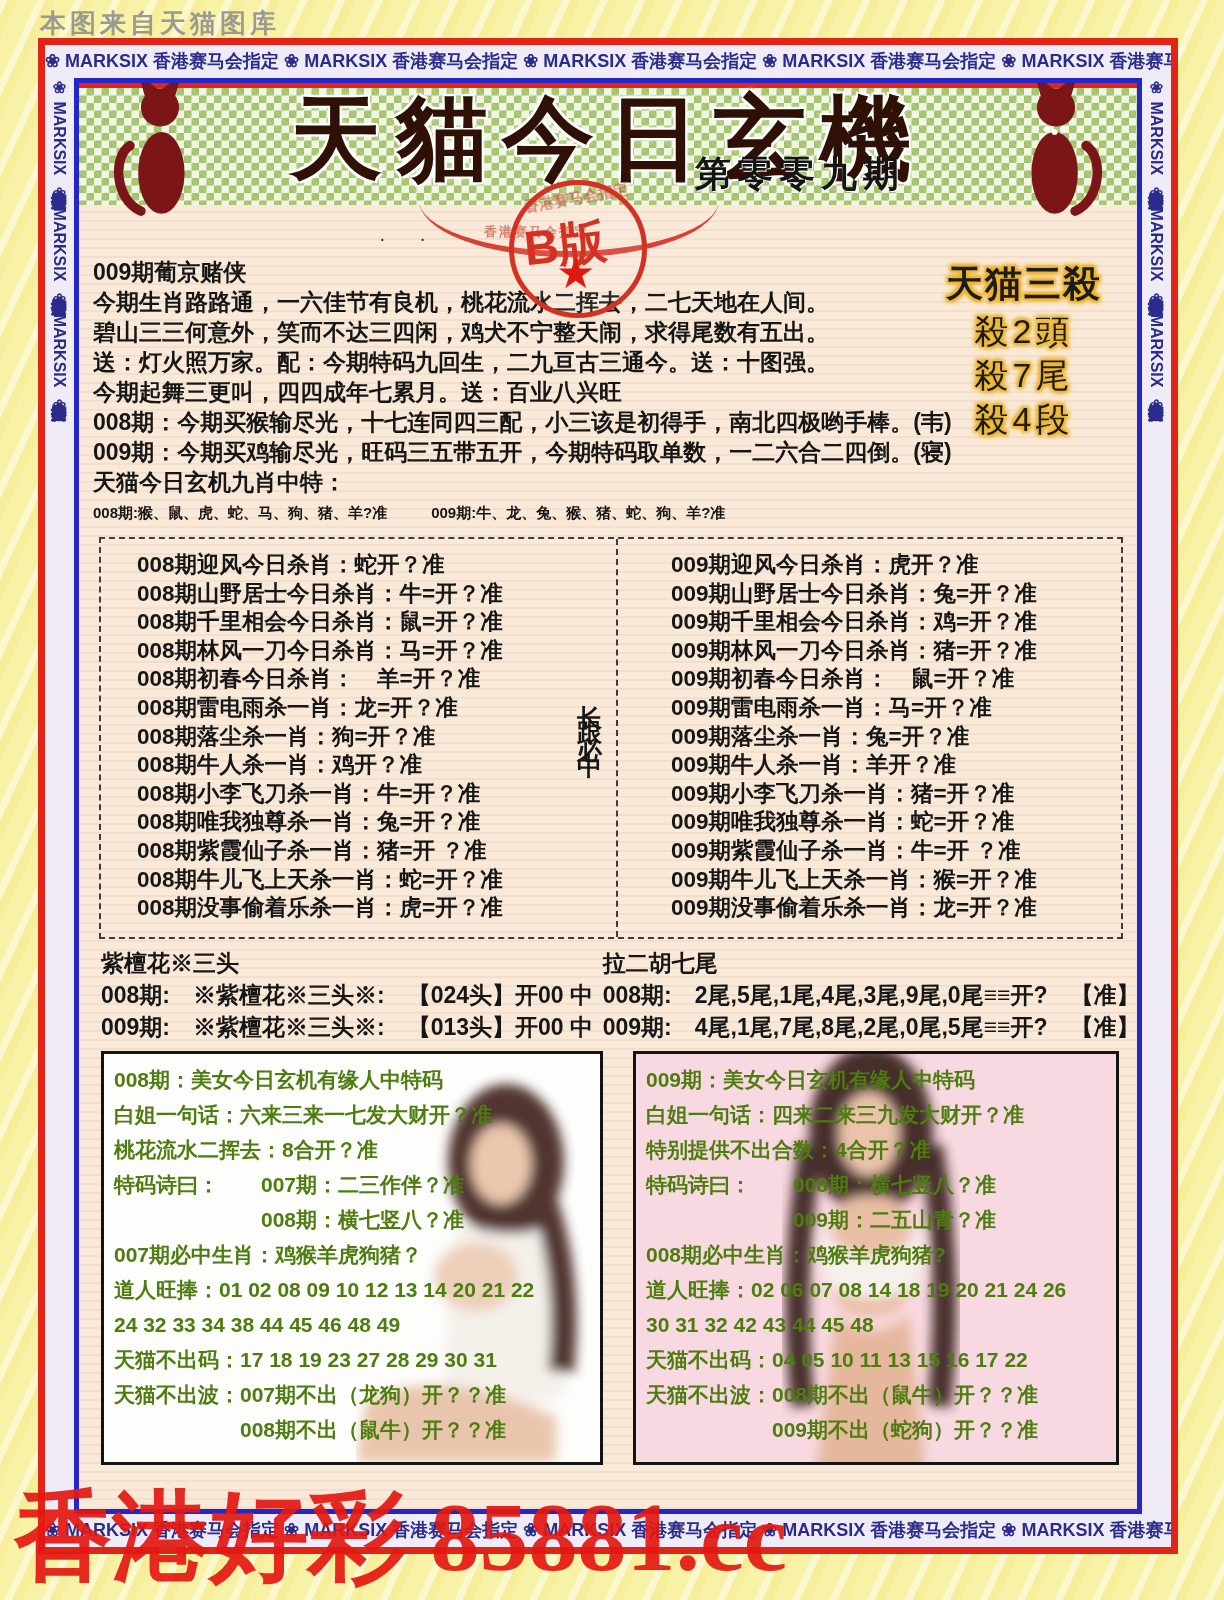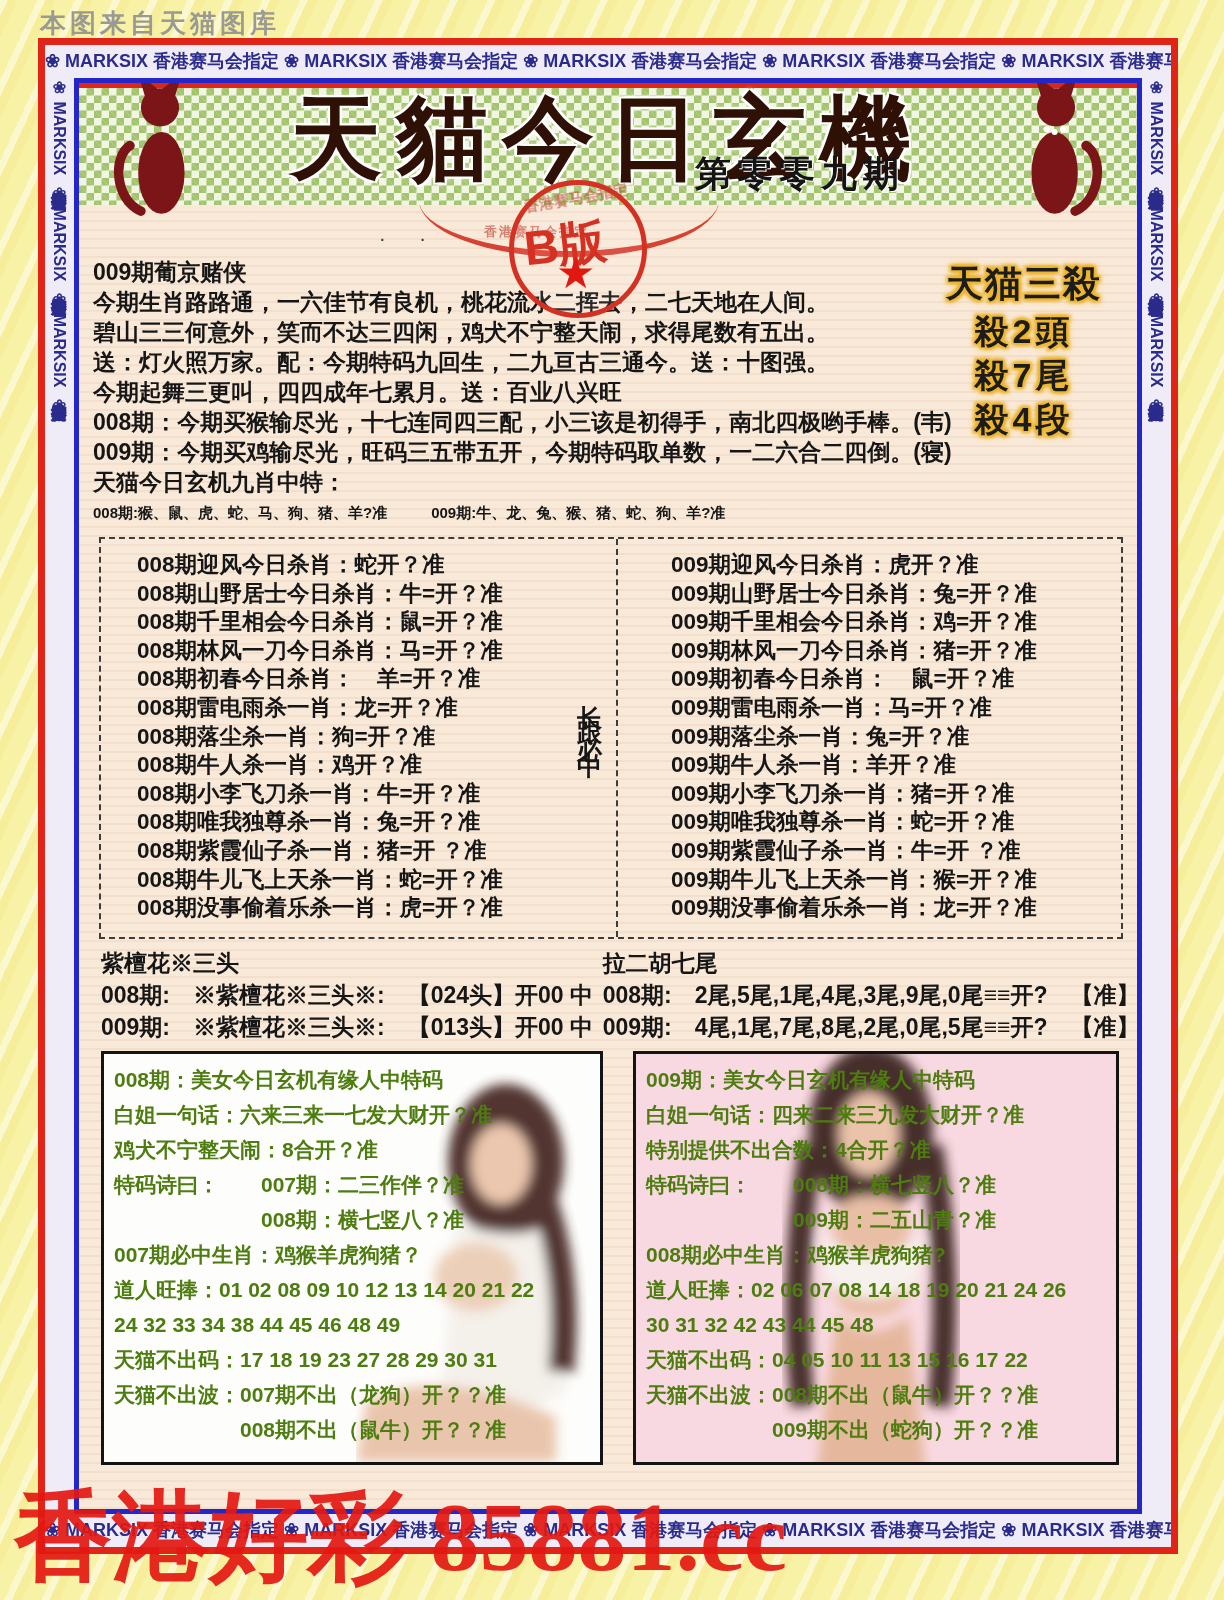--- a/index.html
+++ b/index.html
@@ -44,21 +44,21 @@
   .arc{position:absolute;left:340px;top:-62px;width:300px;height:108px;border:none;border-bottom:6px solid #d53122;
     border-radius:50%;opacity:.9;}
   .arc-txt{position:absolute;left:405px;top:18px;font-size:13px;color:#c03a2a;opacity:.6;letter-spacing:2px;filter:blur(.5px);font-weight:bold;}
   .dots{position:absolute;left:300px;top:22px;font-size:20px;color:#333;letter-spacing:14px;}
   
   .main{position:relative;padding:0 10px 0 14px;color:#161616;z-index:2;}
   .p{font-size:23px;line-height:30px;font-weight:600;}
   .intro-wrap{padding-right:212px;}
   .sansha{position:absolute;right:18px;top:2px;width:190px;text-align:center;z-index:3;}
   .sansha .t{font-size:37px;font-weight:900;letter-spacing:2px;}
-  .sansha .l{font-size:34px;font-weight:700;letter-spacing:4px;line-height:44px;}
+  .sansha .l{font-size:34px;font-weight:400;letter-spacing:4px;line-height:44px;}
   .gold{color:#1c1c1c;text-shadow:0 0 5px #edb42a,0 0 8px #edb42a,2px 2px 3px #edb42a,-2px -2px 3px #edb42a,2px -2px 3px #edb42a,-2px 2px 3px #edb42a;}
   .ninexiao-row{display:flex;gap:44px;font-size:15px;font-weight:700;line-height:32px;}
   
   .shabox{position:relative;margin:8px 4px 4px 6px;border:2px dashed #3c3c3c;display:grid;grid-template-columns:1fr 1fr;
     padding:12px 0 14px 0;}
   .shacol-l{padding-left:36px;}
   .shacol-r{padding-left:60px;}
   .sha-line{font-size:22.5px;line-height:28.6px;font-weight:600;white-space:nowrap;}
   .shadiv{position:absolute;left:50.5%;top:0;bottom:0;border-left:2px dashed #3c3c3c;}
   .vert-mid{position:absolute;left:calc(50.5% - 42px);top:145px;writing-mode:vertical-rl;font-size:25px;font-weight:800;
@@ -225,21 +225,21 @@
                 <ellipse cx="145" cy="92" rx="30" ry="40" fill="#ecc5ab"></ellipse>
                 <path d="M100 150 Q150 170 195 155 L210 320 Q140 360 85 330 Z" fill="#f4f0ea"></path>
                 <ellipse cx="120" cy="205" rx="42" ry="34" fill="#eccdb5"></ellipse>
                 <path d="M10 330 Q80 290 200 345 L200 390 L0 390 Z" fill="#e9c3a9"></path>
                 <path d="M185 120 Q215 200 205 300" stroke="#4a2a28" stroke-width="26" fill="none"></path>
               </g>
             </svg>
             <div>
                 <div class="bl">008期：美女今日玄机有缘人中特码</div>
                 <div class="bl">白姐一句话：六来三来一七发大财开？准</div>
-                <div class="bl">鸡犬不宁整天闹：8合开？准</div>
+                <div class="bl">桃花流水二挥去：8合开？准</div>
                 <div class="bl">特码诗曰：　　007期：二三作伴？准</div>
                 <div class="bl">　　　　　　　008期：横七竖八？准</div>
                 <div class="bl">007期必中生肖：鸡猴羊虎狗猪？</div>
                 <div class="bl">道人旺捧：01 02 08 09 10 12 13 14 20 21 22</div>
                 <div class="bl">24 32 33 34 38 44 45 46 48 49</div>
                 <div class="bl">天猫不出码：17 18 19 23 27 28 29 30 31</div>
                 <div class="bl">天猫不出波：007期不出（龙狗）开？？准</div>
                 <div class="bl">　　　　　　008期不出（鼠牛）开？？准</div>
               </div>
           </div>

